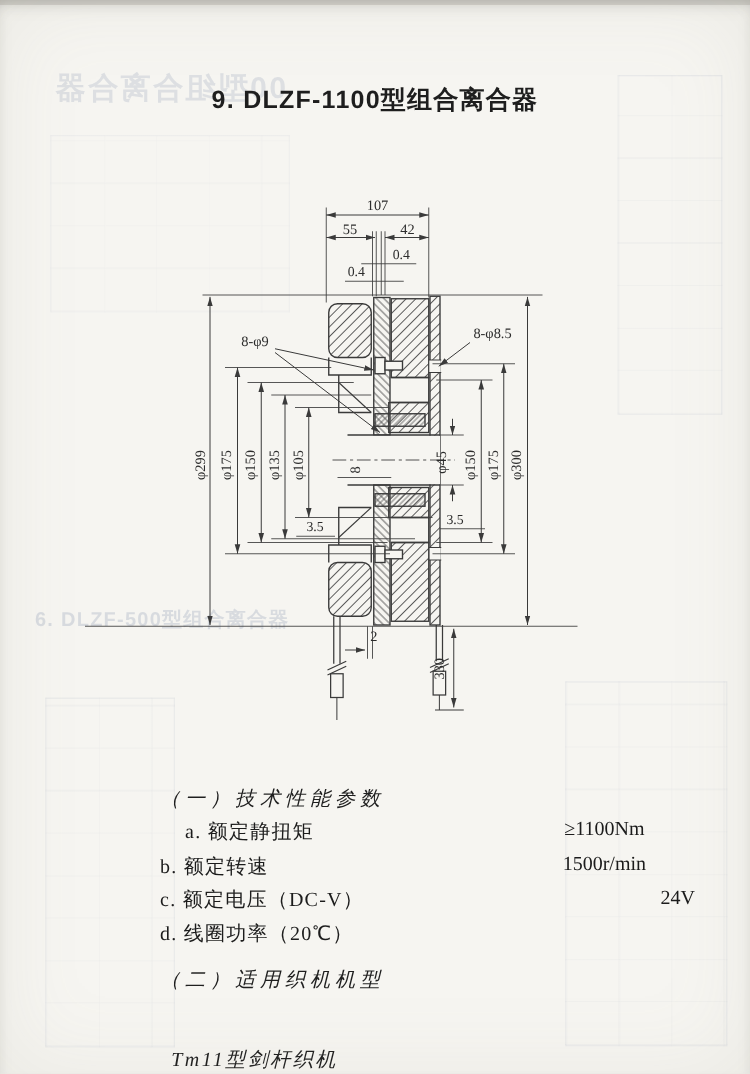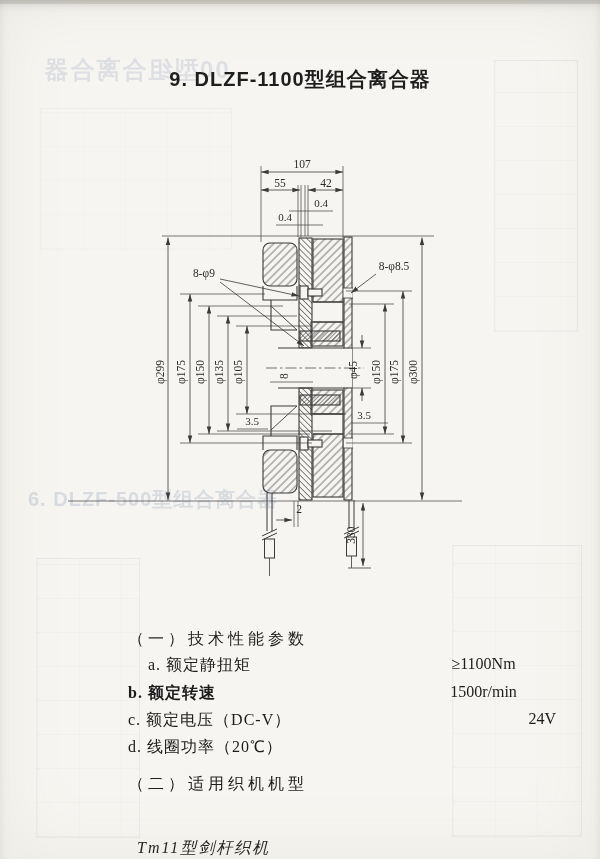--- a/index.html
+++ b/index.html
@@ -14,21 +14,21 @@
                inset 0 0 70px rgba(140,135,122,.10);
   }
   .scan-edge-top{position:absolute;left:0;top:0;width:600px;height:4px;
     background:#cfcdc8;opacity:.65;}
   .title{
     position:absolute;left:0;top:66px;width:600px;text-align:center;
     font-family:"Liberation Sans",sans-serif;font-weight:700;
     font-size:20px;letter-spacing:1px;color:#1e1e1e;
   }
   
-  .spec-h{position:absolute;left:128px;font-size:16px;
+  .spec-h{position:absolute;left:128px;font-size:16px;font-style:italic;
     letter-spacing:4px;color:#1f1f1f;}
   .spec-label{position:absolute;left:128px;font-size:16px;letter-spacing:1px;color:#1c1c1c;}
   .spec-value{position:absolute;left:411px;width:145px;text-align:center;
     font-size:16px;color:#1c1c1c;}
   .machine{position:absolute;left:137px;font-size:16px;font-style:italic;
     letter-spacing:2px;color:#1f1f1f;}
   
   .ghost-text{position:absolute;font-family:"Liberation Sans",sans-serif;
     font-weight:700;color:#bcc3cf;opacity:.42;filter:blur(.6px);
     white-space:nowrap;pointer-events:none;}
@@ -45,21 +45,21 @@
 </style>
 </head>
 <body>
 
 <div class="page">
   <div class="scan-edge-top"></div>
 
   <div class="ghost-text mirror" style="left:42px;top:54px;font-size:24px;letter-spacing:2px;">00型组合离合器</div>
   <div class="gbox" style="left:40px;top:108px;width:190px;height:140px;opacity:.28;"></div>
   <div class="gbox" style="left:494px;top:60px;width:82px;height:270px;"></div>
-  <div class="ghost-text" style="left:28px;top:486px;font-size:20px;letter-spacing:1px;opacity:.5;">6. DLZF-500型组合离合器</div>
+  <div class="ghost-text" style="left:28px;top:486px;font-size:16px;letter-spacing:1px;opacity:.5;">6. DLZF-500型组合离合器</div>
   <div class="gbox" style="left:452px;top:545px;width:128px;height:290px;"></div>
   <div class="gbox" style="left:36px;top:558px;width:102px;height:278px;"></div>
 
   <div class="title">9. DLZF-1100型组合离合器</div>
 
   <svg class="drawing" width="600" height="859" viewBox="0 0 600 859">
     <defs>
       <marker id="arr" viewBox="0 0 10 8" refX="9.5" refY="4" markerWidth="10" markerHeight="8" orient="auto-start-reverse">
         <path d="M0,1.2 L9.5,4 L0,6.8 Z" fill="#3a3a3a"></path>
       </marker>
@@ -206,21 +206,21 @@
       <text class="dimtext" x="299" y="513" text-anchor="middle">2</text>
       <text class="dimtext" transform="translate(355,535) rotate(-90)" text-anchor="middle">330</text>
     </g>
   </svg>
 
   <div class="spec-h" style="top:629px;">（一）技术性能参数</div>
 
   <div class="spec-label" style="top:655px;margin-left:20px;">a. 额定静扭矩</div>
   <div class="spec-value" style="top:655px;">≥1100Nm</div>
 
-  <div class="spec-label" style="top:683px;font-weight:bold;">b. 额定转速</div>
+  <div class="spec-label" style="top:683px;">b. 额定转速</div>
   <div class="spec-value" style="top:683px;">1500r/min</div>
 
   <div class="spec-label" style="top:710px;">c. 额定电压（DC-V）</div>
   <div class="spec-value" style="top:710px;text-align:right;">24V</div>
 
   <div class="spec-label" style="top:737px;">d. 线圈功率（20℃）</div>
 
   <div class="spec-h" style="top:774px;">（二）适用织机机型</div>
   <div class="machine" style="top:838px;">Tm11型剑杆织机</div>
 </div>

